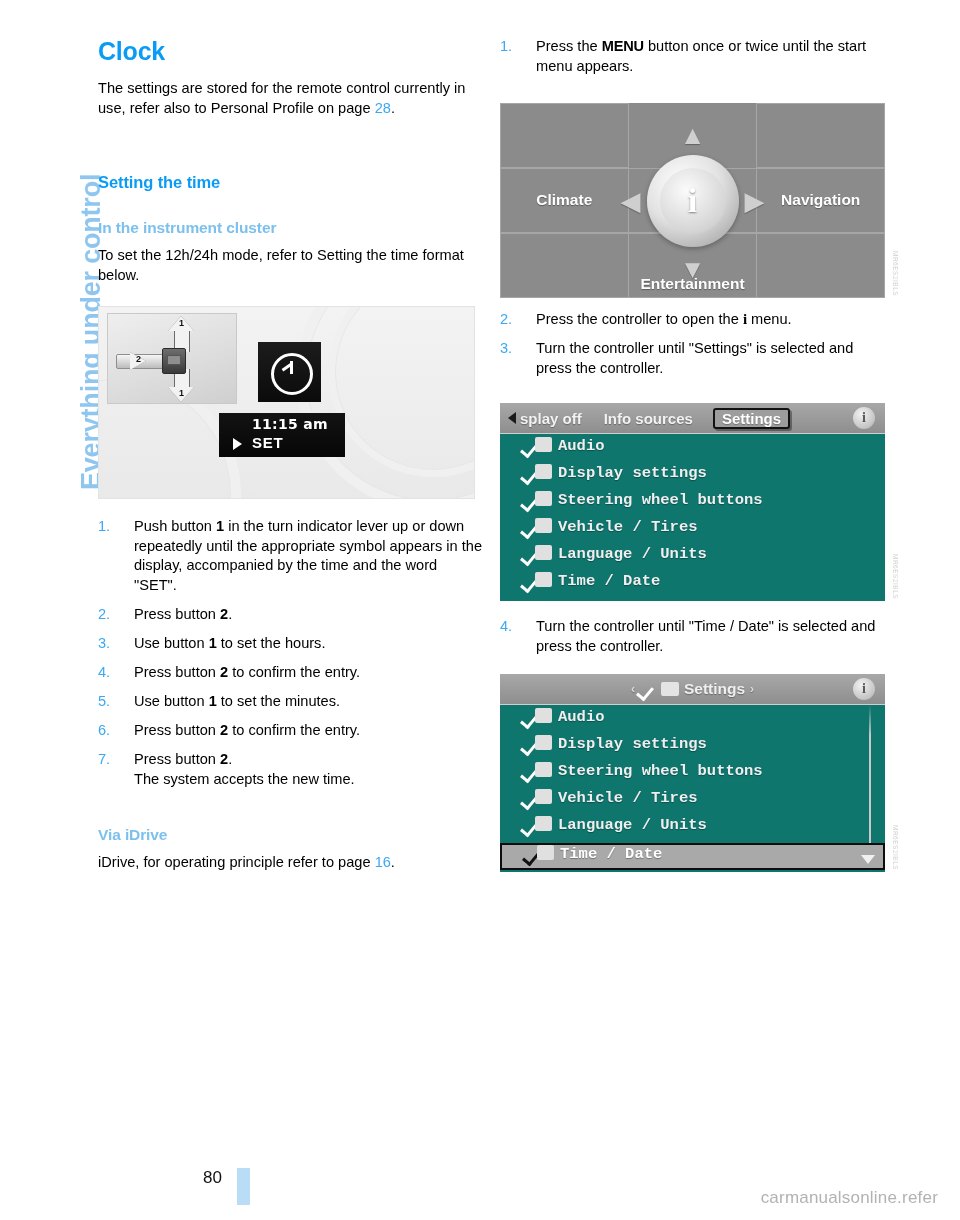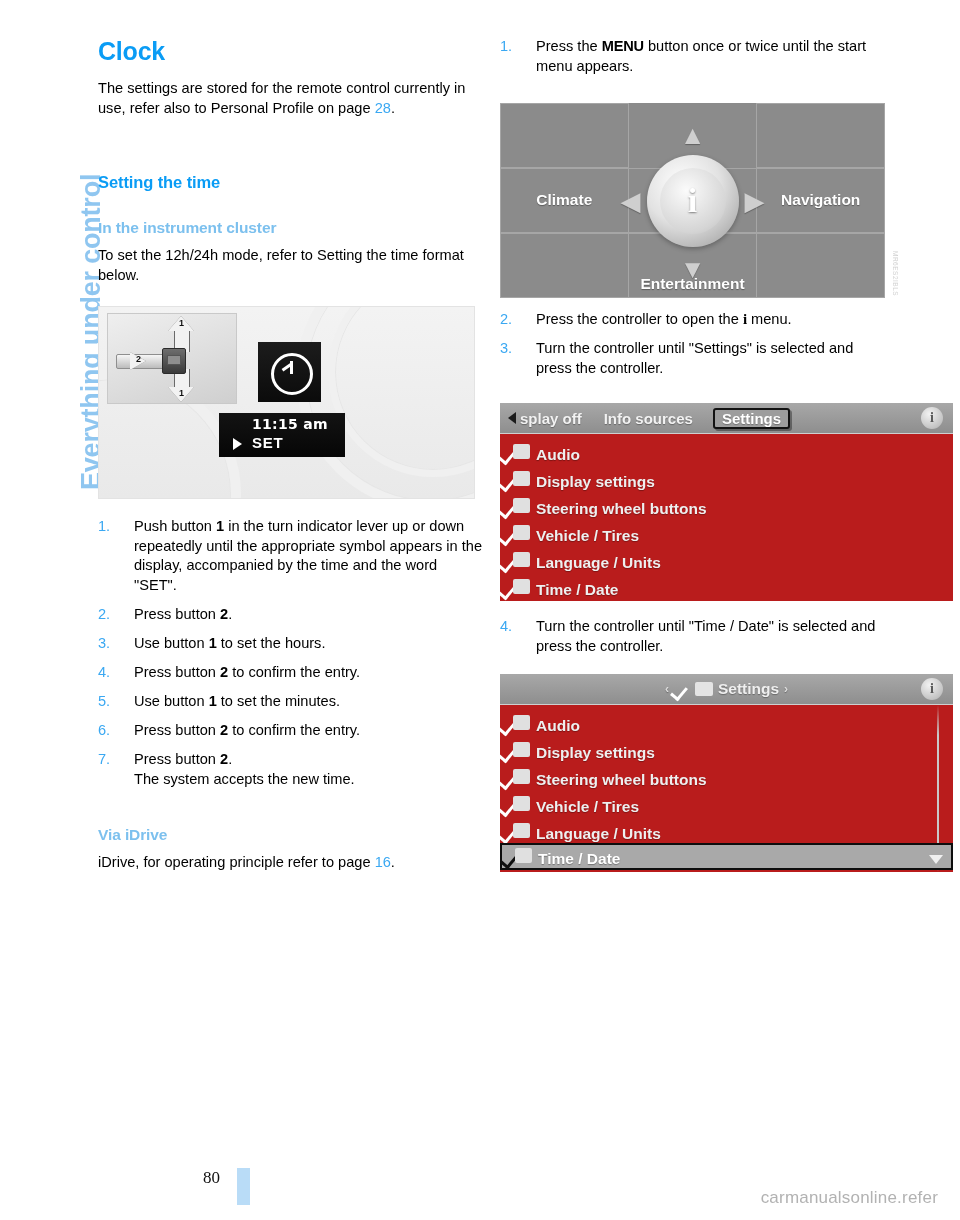--- a/index.html
+++ b/index.html
@@ -171,21 +171,21 @@
     text-shadow:0 1px 2px rgba(0,0,0,.45);line-height:1;
   }
   #fig-start .chev{position:absolute;color:#cfcfcf;font-size:26px;line-height:1;
     text-shadow:0 1px 1px rgba(0,0,0,.3);}
   #fig-start .chev-u{left:50%;top:-4px;transform:translateX(-50%);}
   #fig-start .chev-d{left:50%;bottom:-6px;transform:translateX(-50%);}
   #fig-start .chev-l{left:-6px;top:50%;transform:translateY(-50%);}
   #fig-start .chev-r{right:-6px;top:50%;transform:translateY(-50%);}
 
   
-  .idrive{position:absolute;left:0;width:453px;background:#b91c1c;}
+  .idrive{position:absolute;left:0;width:385px;background:#0f766e;}
   .idrive .topbar{
     position:relative;height:30px;background:linear-gradient(180deg,#a8a8a8,#8e8e8e);
     border-bottom:1px solid #cfcfcf;
     display:flex;align-items:center;
   }
   .idrive .tab{
     color:#f2f2f2;font-size:15px;font-weight:bold;white-space:nowrap;
     text-shadow:0 1px 1px rgba(0,0,0,.3);
   }
   .idrive .tab.sel{
@@ -200,22 +200,22 @@
   .idrive .info-ico{
     position:absolute;right:10px;top:4px;width:22px;height:22px;
     border-radius:50%;
     background:radial-gradient(circle at 38% 32%,#f2f2f2,#c4c4c4 70%,#a8a8a8);
     color:#5a5a5a;font-size:14px;font-weight:bold;
     display:flex;align-items:center;justify-content:center;
     font-family:"Liberation Serif",serif;
   }
   .idrive .rows{position:relative;padding:3px 0 2px 0;}
   .idrive .row{
-    position:relative;height:27px;display:flex;align-items:flex-end;
-    padding-left:2px;box-sizing:border-box;
+    position:relative;height:27px;display:flex;align-items:flex-start;
+    padding-left:24px;box-sizing:border-box;font-family:Liberation Mono, monospace;
   }
   .idrive .row .lab{
     color:#efefef;font-size:15.5px;font-weight:bold;
     text-shadow:0 1px 1px rgba(0,0,0,.32);
     margin-left:8px;white-space:nowrap;
   }
   .idrive .row.sel{
     background:#a9a9a9;border:2px solid #0d0d0d;box-sizing:border-box;
   }
   .idrive .row.sel .lab{color:#fff;}
@@ -247,21 +247,21 @@
   #fig-timedate .topbar{justify-content:center;}
   #fig-timedate .titlewrap{
     display:flex;align-items:center;gap:5px;color:#efefef;font-size:15.5px;font-weight:bold;
     text-shadow:0 1px 1px rgba(0,0,0,.3);
   }
   #fig-timedate .sarrow{color:#dcdcdc;font-size:12px;}
 
   
   #page-number{
     position:absolute;left:203px;top:1168px;
-    font-size:17px;color:#111;font-family:Liberation Serif, serif;
+    font-size:17px;color:#111;
   }
   #page-bar{
     position:absolute;left:237px;top:1168px;width:13px;height:37px;
     background:#b9dcf7;
   }
   #watermark{
     position:absolute;right:22px;top:1188px;
     font-size:17px;color:#b2b2b2;letter-spacing:.2px;
   }
   .kw{font-weight:bold;font-stretch:condensed;letter-spacing:-.2px;}

